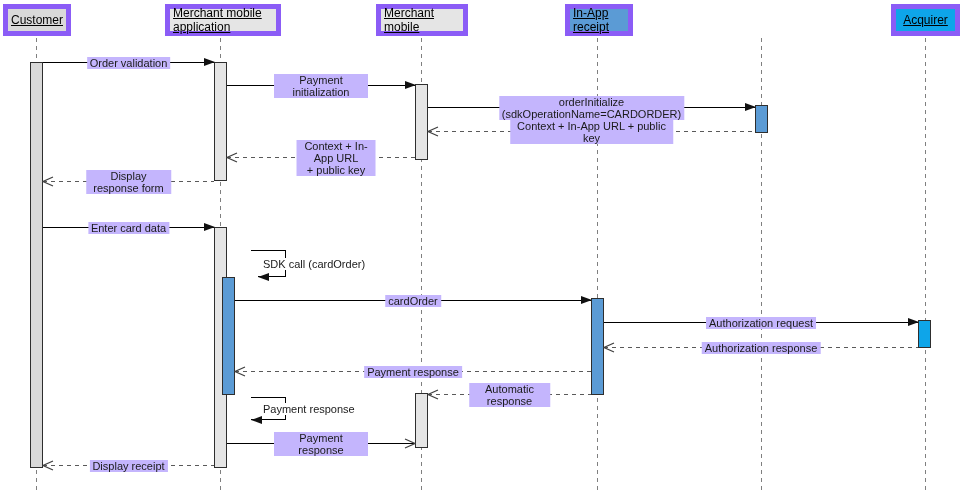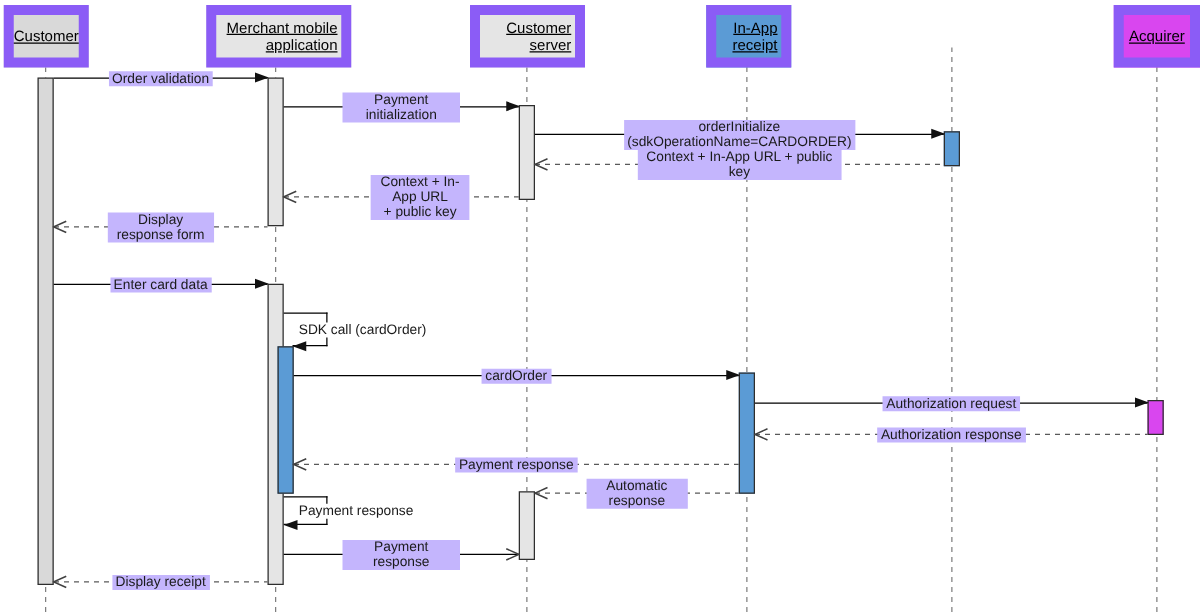--- a/index.html
+++ b/index.html
@@ -7,49 +7,49 @@
     position:relative;width:962px;height:490px;background:#fff;overflow:hidden;
     font-family:"Liberation Sans", sans-serif;color:#1a1a1a;
   }
   
   .lifeline{
     position:absolute;top:38px;height:452px;width:1px;
     background:repeating-linear-gradient(to bottom,#7f7f7f 0 4px,transparent 4px 8px);
   }
   
   .pbox{
-    position:absolute;top:4px;height:50px;border:8px solid #8b5cf6;
-    display:flex;align-items:center;justify-content:center;text-align:right;
+    position:absolute;top:4px;height:32px;border:5px solid #8b5cf6;
+    display:flex;align-items:center;justify-content:center;text-align:left;
     font-size:12px;line-height:14px;box-sizing:border-box;padding:0 3px;
   }
   .pbox span{text-decoration:underline;color:#000;}
   .fill-gray{background:#d9d9d9;}
   .fill-green{background:#e5e5e5;}
   .fill-blue{background:#5b9bd5;}
-  .fill-orange{background:#d946ef;}
+  .fill-orange{background:#0ea5e9;}
   
   .act{position:absolute;width:13px;border:1px solid #2e2e2e;box-sizing:border-box;z-index:1;}
   
   .msg{position:absolute;z-index:2;}
   .line{position:absolute;left:0;right:0;top:0;height:1px;background:#000;}
   .line.dashed{
     background:repeating-linear-gradient(to right,#595959 0 4px,transparent 4px 8px);
   }
   .tri-r{position:absolute;right:-1px;top:-4px;width:0;height:0;
     border-top:4.5px solid transparent;border-bottom:4.5px solid transparent;border-left:11px solid #111;}
   .chev{position:absolute;top:-5px;width:12px;height:11px;}
   .chev.left{left:-1px;}
   .chev.right{right:-1px;}
   .mlabel{
     position:absolute;left:50%;top:1px;transform:translate(-50%,-50%);
     background:#c4b5fd;padding:0 3px;font-size:11px;line-height:12px;
     white-space:pre-line;text-align:center;z-index:3;color:#1a1a1a;
   }
   
-  .selfmsg{position:absolute;z-index:2;}
+  .selfmsg{position:absolute;z-index:2;margin-left:24px;}
   .sm-top{position:absolute;left:0;right:0;top:0;height:1px;background:#000;}
   .sm-right{position:absolute;right:0;top:0;bottom:0;width:1px;background:#000;}
   .sm-bottom{position:absolute;bottom:0;right:0;height:1px;background:#000;}
   .sm-label{
     position:absolute;transform:translateY(-50%);background:#fff;padding:0 2px;
     font-size:11px;line-height:12px;white-space:nowrap;z-index:3;color:#1a1a1a;
   }
   .sm-tri{position:absolute;width:0;height:0;bottom:-4px;
     border-top:4.5px solid transparent;border-bottom:4.5px solid transparent;border-right:11px solid #111;}
 </style>
@@ -65,21 +65,21 @@
   <div class="lifeline" style="left:761px"></div>
   <div class="lifeline" style="left:925px"></div>
 
   <div class="pbox fill-gray" style="left:3px;width:68px">
       <span>Customer</span>
     </div>
   <div class="pbox fill-green" style="left:165px;width:116px">
       <span>Merchant mobile application</span>
     </div>
   <div class="pbox fill-green" style="left:376px;width:92px">
-      <span>Customer server</span>
+      <span>Merchant mobile</span>
     </div>
   <div class="pbox fill-blue" style="left:565px;width:68px">
       <span>In-App receipt</span>
     </div>
   <div class="pbox fill-orange" style="left:891px;width:69px">
       <span>Acquirer</span>
     </div>
 
   <div class="act fill-gray" style="left:30px;top:62px;height:406px"></div>
   <div class="act fill-green" style="left:214px;top:62px;height:119px"></div>

